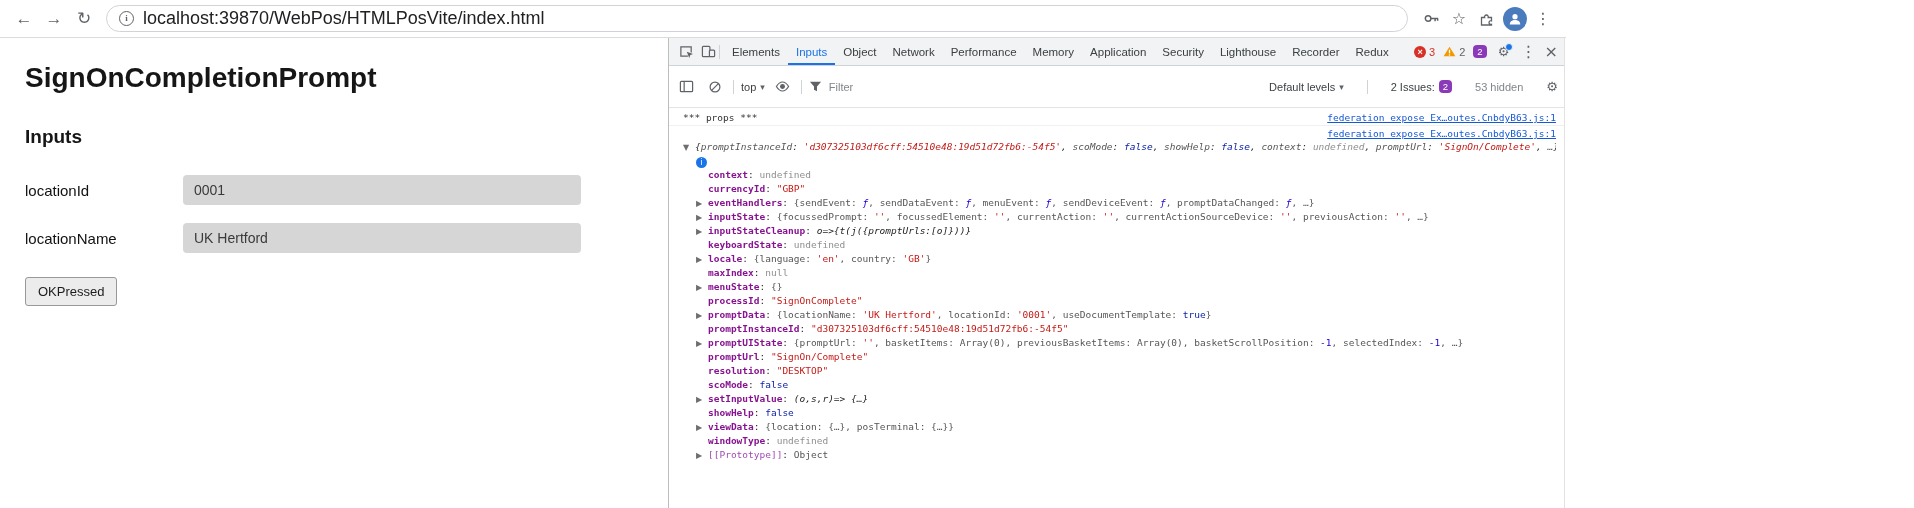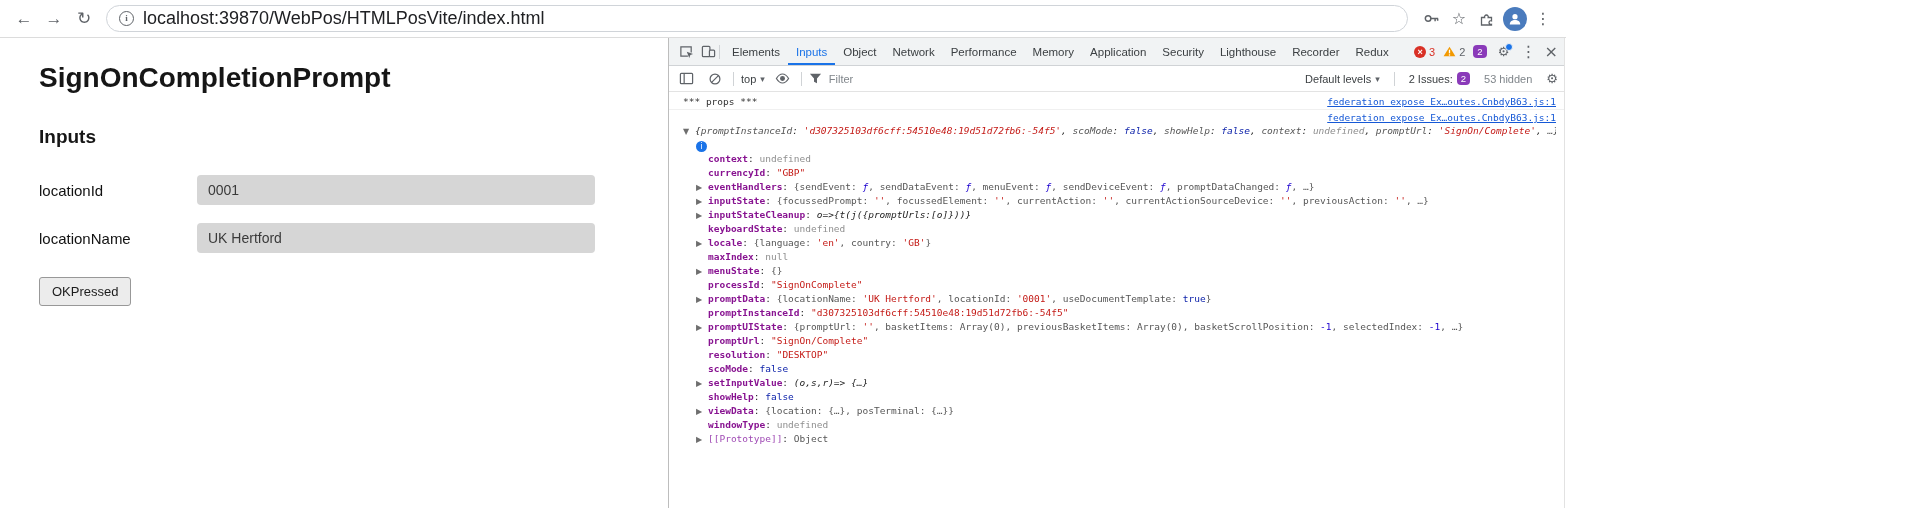--- a/index.html
+++ b/index.html
@@ -17,21 +17,21 @@
   .info-badge{width:13px;height:13px;border:1.4px solid #5f6368;border-radius:50%;
     font:600 9px/12px "Liberation Serif",serif;text-align:center;color:#5f6368;flex:none;}
   .url-text{font-size:18px;color:#202124;white-space:nowrap;overflow:hidden;}
   .tb-ic{width:26px;height:26px;display:flex;align-items:center;justify-content:center;flex:none;}
   .star{font-size:16px;color:#5f6368;font-family:"DejaVu Sans",sans-serif;}
   .dots{font-size:16px;color:#5f6368;font-family:"DejaVu Sans",sans-serif;}
   .avatar{width:24px;height:24px;border-radius:50%;background:#4a7bbd;display:flex;
     align-items:center;justify-content:center;flex:none;}
 
   
-  .pos-page{position:absolute;left:14px;top:38px;width:654px;height:470px;background:#fff;}
+  .pos-page{position:absolute;left:0;top:38px;width:654px;height:470px;background:#fff;}
   .pos-title{margin:24px 0 0 25px;font-size:28px;font-weight:bold;color:#161616;}
   .pos-sub{margin:32px 8px 0 25px;font-size:19px;font-weight:bold;color:#161616;}
   .fields{margin:27px 0 0 25px;}
   .field-row{display:flex;align-items:center;margin-bottom:18px;}
   .field-label{width:158px;font-size:15px;color:#111;}
   .field-input{width:376px;height:30px;background:#d6d6d6;border:none;border-radius:4px;
     padding:0 11px;font-size:14px;color:#3a3a3a;font-family:"Liberation Sans",sans-serif;outline:none;}
   .ok-button{margin:6px 0 12px 25px;font-size:13px;padding:6px 12px;background:#ececec;
     border:1px solid #989898;border-radius:3px;color:#1c1c1c;font-family:"Liberation Sans",sans-serif;}
 
@@ -51,29 +51,29 @@
   .err-count{color:#d93025;}
   .warn-count{color:#5f6368;}
   .chip{background:#8a3ab9;color:#fff;border-radius:4px;font-size:9.5px;line-height:13px;padding:0 4px;}
   .gear-wrap{position:relative;width:18px;height:18px;display:flex;align-items:center;justify-content:center;}
   .gear{font-size:13px;color:#5f6368;font-family:"DejaVu Sans",sans-serif;}
   .gear-dot{position:absolute;right:0;top:0;width:6px;height:6px;border-radius:50%;
     background:#1a73e8;border:1px solid #f1f3f4;}
   .x-close{font-size:16px;color:#5f6368;font-family:"DejaVu Sans",sans-serif;}
 
   .dt-toolbar{height:25px;background:#fff;border-bottom:1px solid #e3e3e3;display:flex;
-    align-items:center;padding:0 6px;gap:7px;font-size:11px;color:#3c4043;}
+    align-items:center;padding:8px 6px;gap:7px;font-size:11px;color:#3c4043;}
   .vsep{width:1px;height:14px;background:#d0d3d6;flex:none;}
   .sel{display:flex;align-items:center;gap:4px;white-space:nowrap;}
   .caret{font-size:9px;color:#5f6368;font-family:"DejaVu Sans",sans-serif;}
   .filter-wrap{display:flex;align-items:center;gap:5px;flex:1;min-width:0;}
   .filter-input{flex:1;border:none;outline:none;background:transparent;font-size:11px;
     color:#333;font-family:"Liberation Sans",sans-serif;min-width:0;}
   .filter-input::placeholder{color:#80868b;}
-  .dt-toolbar-right{margin-left:auto;display:flex;align-items:center;gap:14px;white-space:nowrap;}
+  .dt-toolbar-right{margin-left:auto;display:flex;align-items:center;gap:23px;white-space:nowrap;}
   .hidden-count{color:#80868b;}
 
   
   .console{font-family:"DejaVu Sans Mono",monospace;font-size:9.5px;color:#303030;padding-top:2px;}
   .cmsg{border-bottom:1px solid #f0f0f0;padding:1px 8px 1px 14px;}
   .cmsg:last-child{border-bottom:none;}
   .crow{line-height:13px;white-space:nowrap;overflow:hidden;}
   .crow.ital{font-style:italic;}
   .linkline{text-align:right;}
   .srclink{float:right;color:#1558d6;text-decoration:underline;margin-left:12px;}

